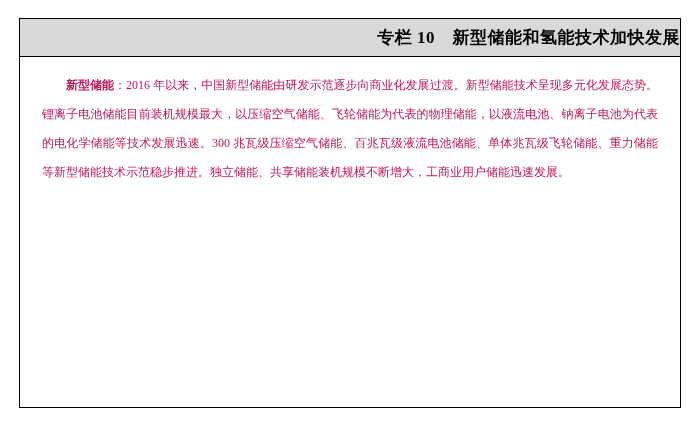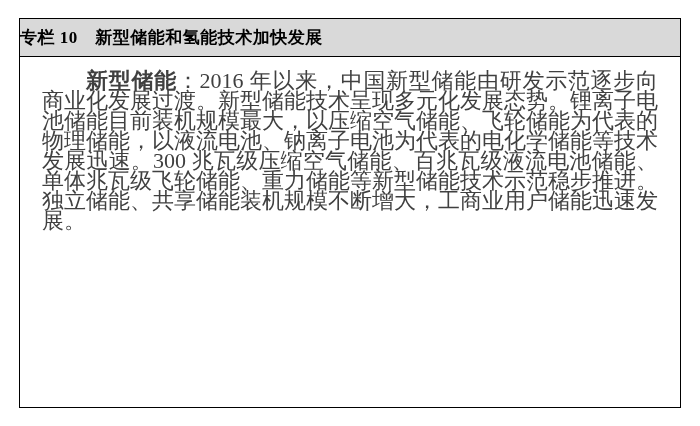--- a/index.html
+++ b/index.html
@@ -22,39 +22,39 @@
     border: 1px solid #000000;
     box-sizing: border-box;
     background: #ffffff;
   }
   .box-header {
     height: 38px;
     background: #d9d9d9;
     border-bottom: 1px solid #000000;
     display: flex;
     align-items: center;
-    justify-content: flex-start;
+    justify-content: flex-end;
     box-sizing: border-box;
   }
   .box-title {
     font-size: 17px;
     font-weight: bold;
     letter-spacing: 0.5px;
     color: #000000;
     white-space: pre;
     font-family: "Liberation Serif", "DejaVu Serif", serif;
   }
   .box-body {
     padding: 14px 22px 10px 22px;
     box-sizing: border-box;
   }
   .para {
-    font-size: 22px;
-    line-height: 20px;
-    color: #404040;
+    font-size: 12px;
+    line-height: 29px;
+    color: #be185d;
     text-align: justify;
     text-justify: inter-ideograph;
     text-indent: 2em;
     margin: 0 0 2px 0;
     letter-spacing: 0px;
   }
   .para .lead {
     font-weight: bold;
   }
 </style>

